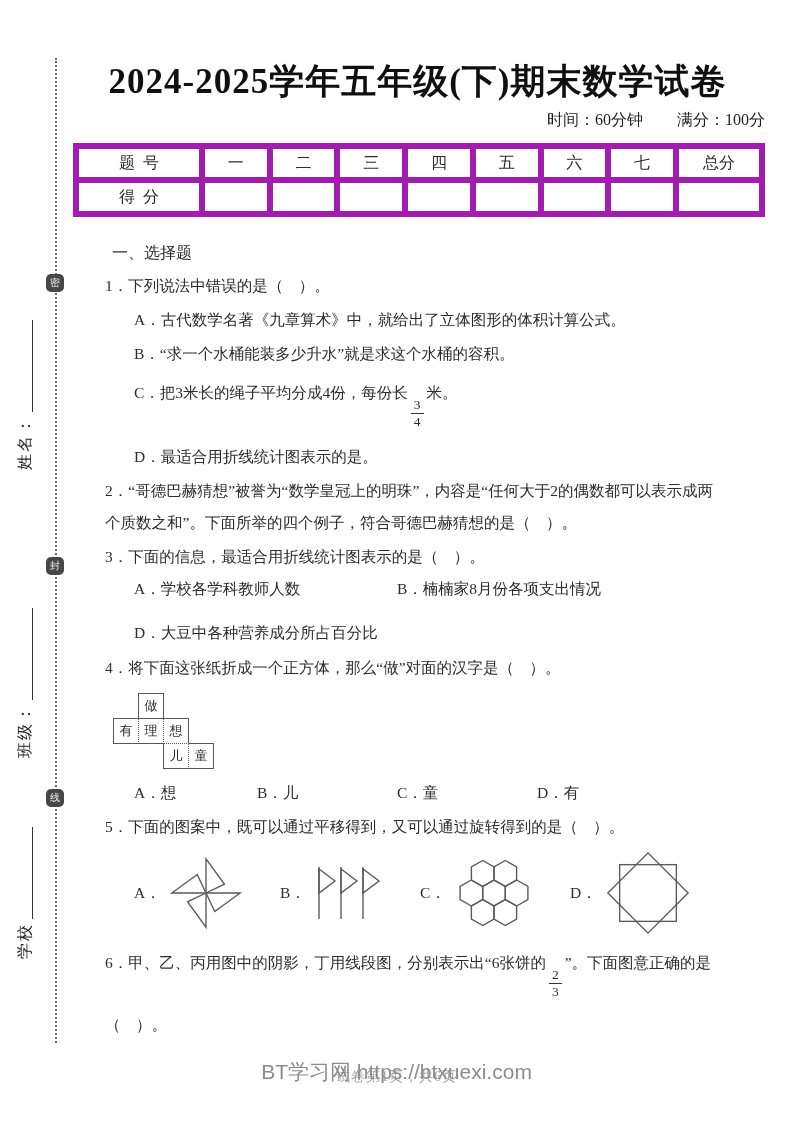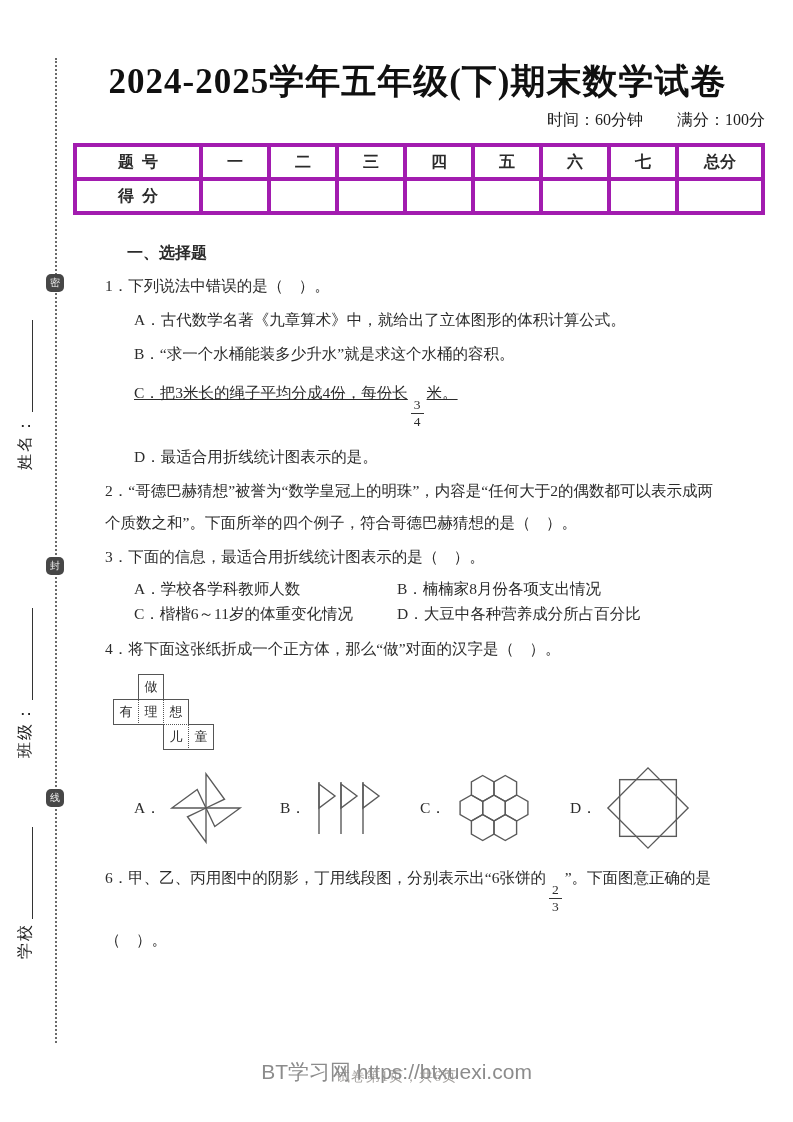--- a/index.html
+++ b/index.html
@@ -28,36 +28,36 @@
 
   
   .title { position:absolute; left:70px; right:28px; top:58px; text-align:center;
     font-size:35px; font-weight:bold; letter-spacing:1px; color:#101010; }
   .meta { position:absolute; right:28px; top:110px; font-size:16px; color:#1d1d1d; }
   .meta span { margin-left:30px; }
 
   
   .score-table { position:absolute; left:73px; top:143px; width:692px;
     border-collapse:collapse; table-layout:fixed; }
-  .score-table th, .score-table td { border:4px solid #a21caf; height:34px;
-    text-align:center; font-size:16px; font-weight:bold; padding:0; }
+  .score-table th, .score-table td { border:6px solid #a21caf; height:34px;
+    text-align:center; font-size:16px; font-weight:normal; padding:0; }
   .score-table .c0 { width:126px; }
   .score-table .c8 { width:86px; }
   .sp2 { letter-spacing:8px; text-indent:8px; }
 
   
   .content { position:absolute; left:105px; top:241px; width:664px;
     font-size:15.5px; }
   .line { line-height:23px; margin-bottom:11px; }
-  .sec-title { font-weight:bold; margin-left:22px; margin-bottom:10px; font-size:16px; }
+  .sec-title { font-weight:normal; margin-left:7px; margin-bottom:10px; font-size:16px; }
   .opt { padding-left:29px; }
   .opts-row { display:flex; padding-left:29px; margin-bottom:11px; }
   .opts-row span { flex:0 0 auto; }
   .w1 { width:123px; } .w2 { width:140px; } .w3 { width:140px; }
-  .grid2 { display:grid; grid-template-columns:263px auto; row-gap:4px;
+  .grid2 { display:grid; grid-template-columns:263px auto; row-gap:23px;
     padding-left:29px; margin-bottom:12px; }
 
   .frac { display:inline-flex; flex-direction:column; align-items:center;
     vertical-align:-11px; line-height:1.15; font-size:13.5px; margin:0 3px; }
   .frac .num { border-bottom:1px solid #333; padding:0 3px; }
   .frac .den { padding:0 3px; }
 
   
   .net { position:relative; width:106px; height:80px; margin:0 0 10px 8px; }
   .net-cell { position:absolute; width:26px; height:26px; border:1px solid #555;
@@ -140,49 +140,55 @@
   </tbody>
     </table>
 
   <div class="content">
 
     <div class="line sec-title">一、选择题</div>
 
     <div class="line">1．下列说法中错误的是（　）。</div>
     <div class="line opt">A．古代数学名著《九章算术》中，就给出了立体图形的体积计算公式。</div>
     <div class="line opt">B．“求一个水桶能装多少升水”就是求这个水桶的容积。</div>
-    <div class="line opt" style="margin:16px 0 16px;text-decoration:underline;">
+    <div class="line opt" style="margin:16px 0 16px;">
       <span>C．把3米长的绳子平均分成4份，每份长</span><span class="frac">
           <span class="num">3</span>
           <span class="den">4</span>
         </span><span>米。</span>
     </div>
     <div class="line opt">D．最适合用折线统计图表示的是。</div>
 
     <div class="line" style="margin-bottom:9px;">2．“哥德巴赫猜想”被誉为“数学皇冠上的明珠”，内容是“任何大于2的偶数都可以表示成两</div>
     <div class="line">个质数之和”。下面所举的四个例子，符合哥德巴赫猜想的是（　）。</div>
 
     <div class="line">3．下面的信息，最适合用折线统计图表示的是（　）。</div>
     <div class="grid2">
       <span>A．学校各学科教师人数</span>
       <span>B．楠楠家8月份各项支出情况</span>
-      <span>C．楷楷6～11岁的体重变化情况</span>
       <span>D．大豆中各种营养成分所占百分比</span>
     </div>
 
     <div class="line" style="margin-bottom:14px;">4．将下面这张纸折成一个正方体，那么“做”对面的汉字是（　）。</div>
     <div class="net">
       <div class="net-cell nc-zuo">做</div>
       <div class="net-cell nc-you">有</div>
       <div class="net-cell nc-li">理</div>
       <div class="net-cell nc-xiang">想</div>
       <div class="net-cell nc-er">儿</div>
       <div class="net-cell nc-tong">童</div>
     </div>
-
+    <div class="opts-row">
+      <span class="w1">A．想</span>
+      <span class="w2">B．儿</span>
+      <span class="w3">C．童</span>
+      <span>D．有</span>
+    </div>
+
+    <div class="line">5．下面的图案中，既可以通过平移得到，又可以通过旋转得到的是（　）。</div>
     <div class="shapes">
       <div class="shape-item si-a">
         <span>A．</span>
         <svg width="76" height="78" viewBox="0 0 76 80">
           <path class="shape-stroke" d="M38,40 L38,5 L57,31 Z"></path>
           <path class="shape-stroke" d="M38,40 L73,40 L47,59 Z"></path>
           <path class="shape-stroke" d="M38,40 L38,75 L19,49 Z"></path>
           <path class="shape-stroke" d="M38,40 L3,40 L29,21 Z"></path>
         </svg>
       </div>

